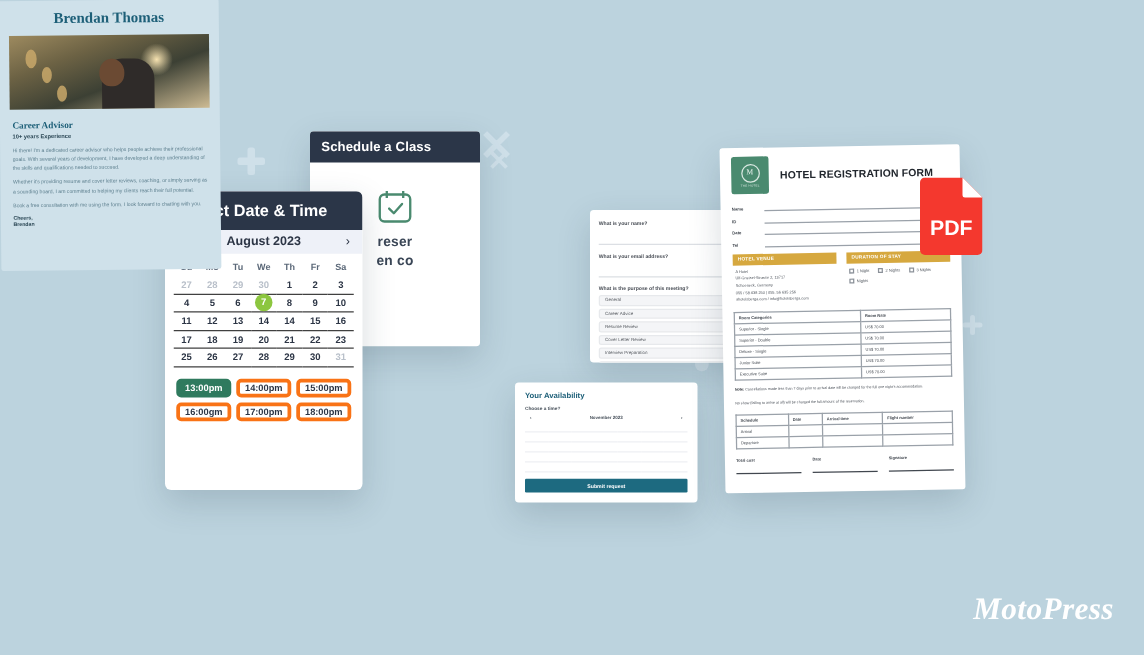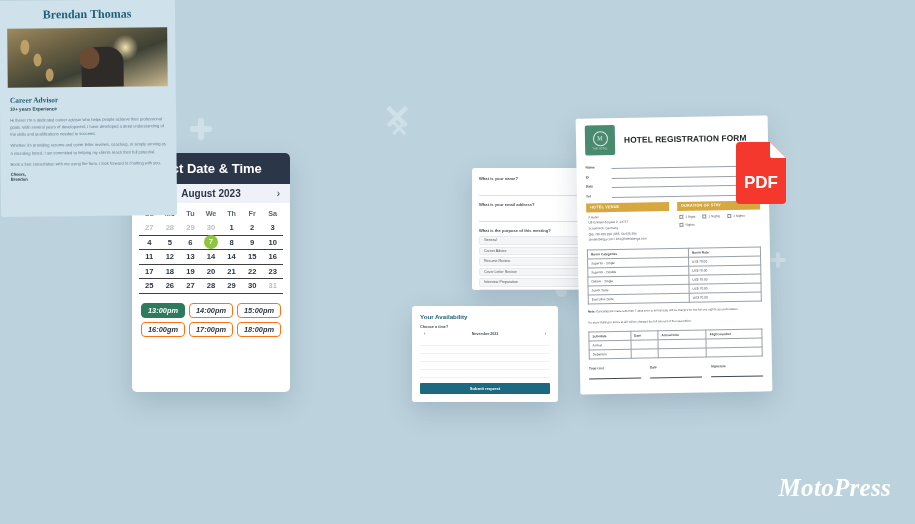--- a/index.html
+++ b/index.html
@@ -83,23 +83,23 @@
     border-bottom: 1px solid #404040;
   }
   .cal-grid .day.muted { color: #b9c0ca; }
   .cal-grid .day.sel span {
     position: absolute; left: 50%; top: 50%; transform: translate(-50%,-50%);
     width: 14px; height: 14px; border-radius: 50%;
     background: #8cc63f; color: #fff; line-height: 14px;
   }
   .slots { display: grid; grid-template-columns: repeat(3,1fr); gap: 4px; padding: 9px 9px 0; }
   .slot {
-    border: 1px solid #f97316; border-radius: 4px; height: 15px;
+    border: 3px solid #f97316; border-radius: 4px; height: 15px;
     font-size: 7.4px; color: #2c3545; display: flex; align-items: center;
-    justify-content: center; background: #fff; font-weight: 600; font-style: italic;
+    justify-content: center; background: #fff; font-weight: 600;
   }
   .slot.active { background: #2f7a5e; border-color: #2f7a5e; color: #fff; }
   .dt-actions { display: flex; gap: 8px; padding: 11px 9px 0; }
   .btn-pill {
     flex: 1; height: 25px; border-radius: 13px; display: flex;
     align-items: center; justify-content: center; font-size: 10.5px;
     font-weight: 700; letter-spacing: .3px;
   }
   .btn-pill.primary { background: #2f7a5e; color: #fff; }
   .btn-pill.ghost { border: 1.4px solid #2f7a5e; color: #2f7a5e; background: #fff; }
@@ -219,20 +219,36 @@
 
 <div class="stage">
 
   <div class="deco plus" style="left:190px;top:118px;width:22px;height:22px;"></div>
   <div class="deco cross-x" style="left:383px;top:100px;">✕</div>
   <div class="deco cross-x" style="left:390px;top:118px;font-size:22px;">✕</div>
   <div class="deco dot" style="left:500px;top:310px;width:18px;height:18px;"></div>
   <div class="deco dot" style="left:556px;top:286px;width:11px;height:11px;"></div>
   <div class="deco plus" style="left:770px;top:252px;width:16px;height:16px;"></div>
 
+  <div class="card" id="schedule-card">
+    <div class="sc-head">Schedule a Class</div>
+    <div class="sc-body">
+      <span class="cal-check">
+        <svg viewBox="0 0 32 32" width="30" height="30" fill="none" stroke="#4a8a6f" stroke-width="2">
+          <rect x="3" y="6" width="26" height="23" rx="4"></rect>
+          <path d="M9 3v6M23 3v6"></path>
+          <path d="M11 18l4 4 7-8" stroke-linecap="round" stroke-linejoin="round"></path>
+        </svg>
+      </span>
+      <div class="sc-text">
+        <div>reser</div>
+        <div>en co</div>
+      </div>
+    </div>
+  </div>
 
   <div class="card" id="datetime-card">
     <div class="dt-head">Select Date &amp; Time</div>
 
     <div class="month-bar">
       <span class="m-arrow">‹</span>
       <span class="m-label">August 2023</span>
       <span class="m-arrow">›</span>
     </div>
 

